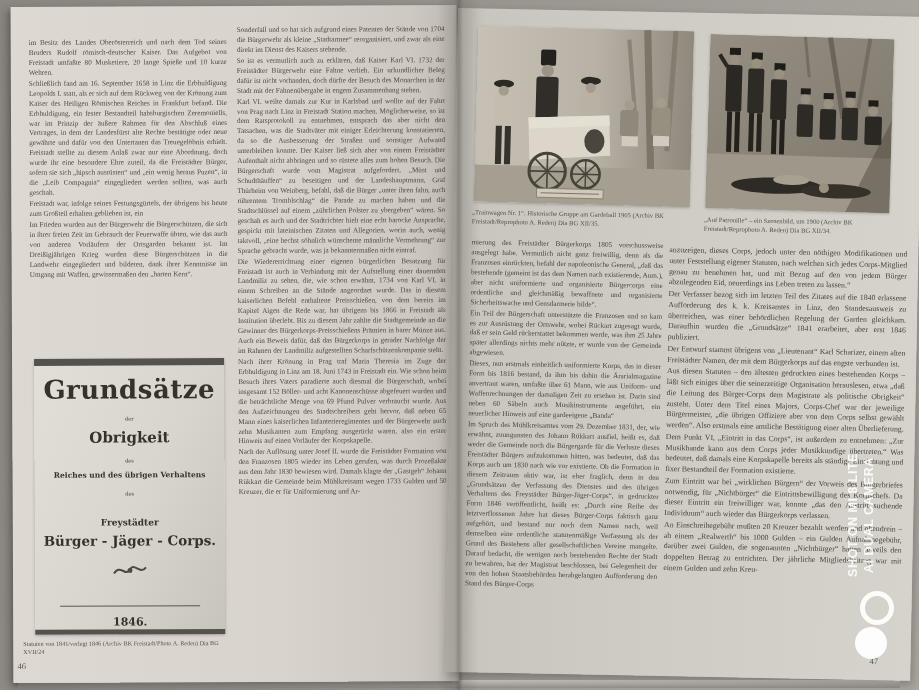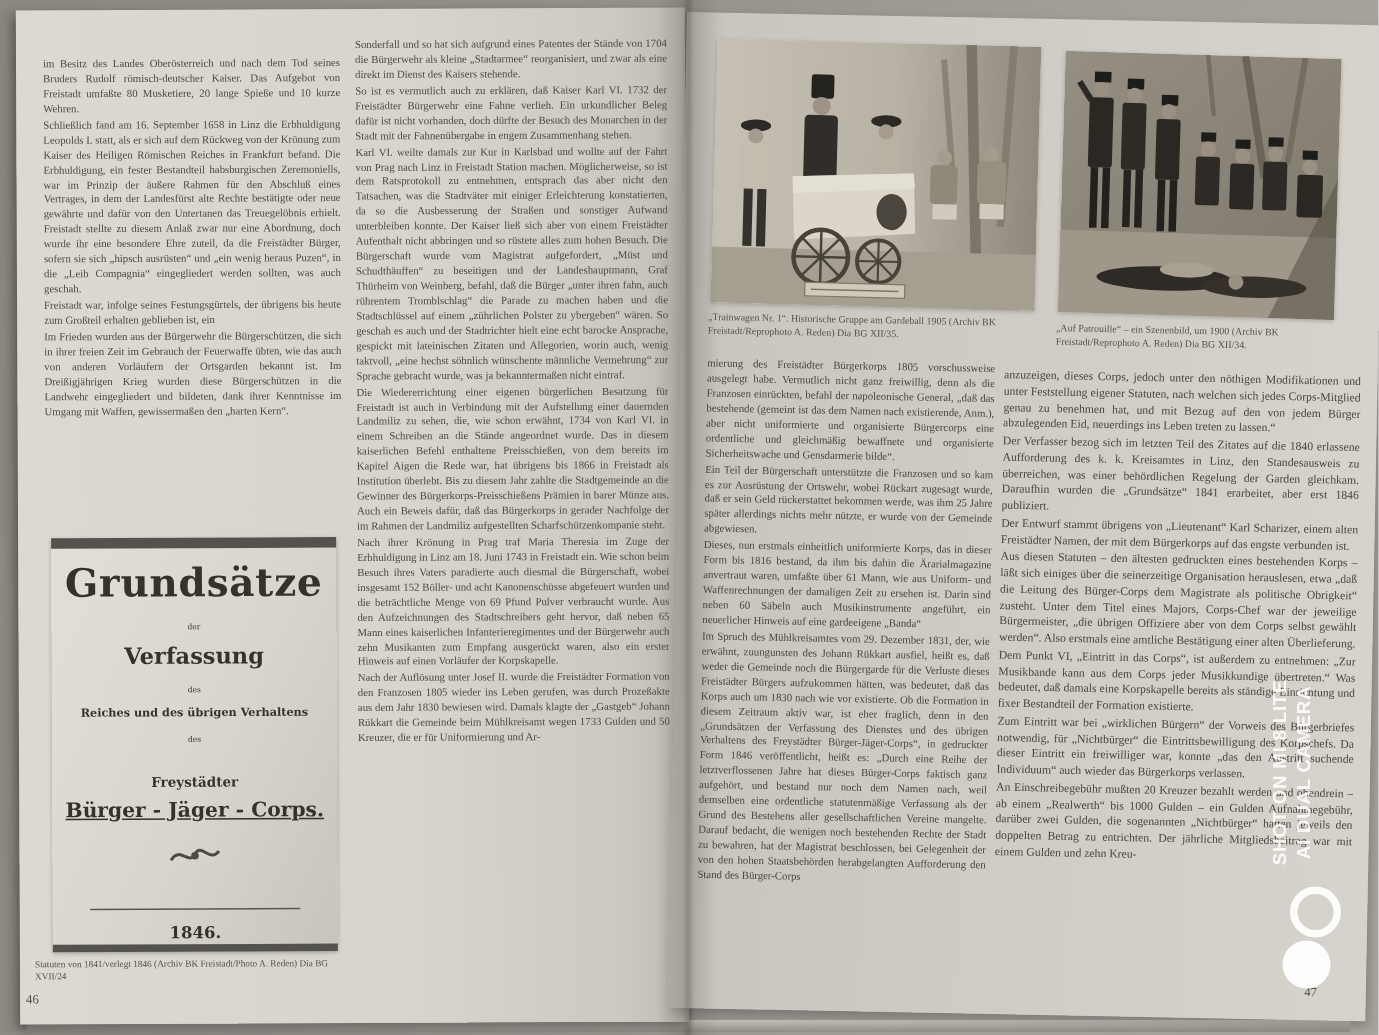--- a/index.html
+++ b/index.html
@@ -40,21 +40,21 @@
     background:linear-gradient(115deg,#e2dfd8 0%,#d8d5cd 55%,#c7c4bc 100%);
     box-shadow:0 1px 3px rgba(0,0,0,0.25);display:flex;flex-direction:column;align-items:center;}
   .cover:before{content:"";position:absolute;left:0;top:0;width:100%;height:7px;background:#54524d;}
   .cover:after{content:"";position:absolute;left:0;bottom:0;width:100%;height:5px;background:#54524d;}
   .cover *{font-family:"DejaVu Serif",serif;color:#35322c;text-align:center;}
   .cv-title{margin-top:16px;font-size:26px;font-weight:bold;letter-spacing:0.5px;}
   .cv-small{margin-top:11px;font-size:5px;}
   .cv-verfassung{margin-top:7px;font-size:15px;font-weight:bold;}
   .cv-dienstes{margin-top:7px;font-size:7.5px;font-weight:bold;}
   .cv-frey{margin-top:21px;font-size:9px;font-weight:bold;}
-  .cv-corps{margin-top:5px;font-size:13.5px;font-weight:bold;text-decoration:underline;}
+  .cv-corps{margin-top:5px;font-size:13.5px;font-weight:bold;}
   .cv-flourish{margin-top:13px;}
   .cv-rule{margin-top:22px;width:140px;border-top:1.2px solid #5a564f;}
   .cv-year{margin-top:9px;font-size:11px;font-weight:bold;}
   .cv-imprint{margin-top:6px;width:82px;height:2.5px;background:rgba(77,72,64,0.5);}
   
   .photo{position:absolute;box-shadow:0 1px 3px rgba(0,0,0,0.2);}
   .photo1{left:20px;top:18px;width:216px;height:176px;transform:rotate(0.4deg);}
   .photo2{left:252px;top:22px;width:184px;height:174px;transform:rotate(0.6deg);}
   .photo svg{display:block;width:100%;height:100%;}
   
@@ -76,21 +76,21 @@
   <div class="col colL1">
     <p>im Besitz des Landes Oberösterreich und nach dem Tod seines Bruders Rudolf römisch-deutscher Kaiser. Das Aufgebot von Freistadt umfaßte 80 Musketiere, 20 lange Spieße und 10 kurze Wehren.</p>
     <p>Schließlich fand am 16. September 1658 in Linz die Erbhuldigung Leopolds I. statt, als er sich auf dem Rückweg von der Krönung zum Kaiser des Heiligen Römischen Reiches in Frankfurt befand. Die Erbhuldigung, ein fester Bestandteil habsburgischen Zeremoniells, war im Prinzip der äußere Rahmen für den Abschluß eines Vertrages, in dem der Landesfürst alte Rechte bestätigte oder neue gewährte und dafür von den Untertanen das Treuegelöbnis erhielt. Freistadt stellte zu diesem Anlaß zwar nur eine Abordnung, doch wurde ihr eine besondere Ehre zuteil, da die Freistädter Bürger, sofern sie sich „hipsch ausrüsten“ und „ein wenig heraus Puzen“, in die „Leib Compagnia“ eingegliedert werden sollten, was auch geschah.</p>
     <p>Freistadt war, infolge seines Festungsgürtels, der übrigens bis heute zum Großteil erhalten geblieben ist, ein</p>
     <p>Im Frieden wurden aus der Bürgerwehr die Bürgerschützen, die sich in ihrer freien Zeit im Gebrauch der Feuerwaffe übten, wie das auch von anderen Vorläufern der Ortsgarden bekannt ist. Im Dreißigjährigen Krieg wurden diese Bürgerschützen in die Landwehr eingegliedert und bildeten, dank ihrer Kenntnisse im Umgang mit Waffen, gewissermaßen den „harten Kern“.</p>
   </div>
 
   <div class="cover">
     <div class="cv-title">Grundsätze</div>
     <div class="cv-small">der</div>
-    <div class="cv-verfassung">Verfassung</div>
+    <div class="cv-verfassung">Obrigkeit</div>
     <div class="cv-small">des</div>
     <div class="cv-dienstes">Reiches und des übrigen Verhaltens</div>
     <div class="cv-small">des</div>
     <div class="cv-frey">Freystädter</div>
     <div class="cv-corps">Bürger - Jäger - Corps.</div>
     <div class="cv-flourish">
       <svg width="40" height="18" viewBox="0 0 40 18">
           <path d="M4 12 C10 2 16 16 20 8 C24 0 30 14 36 6" stroke="#4d4940" stroke-width="2" fill="none"></path>
           <circle cx="20" cy="9" r="2.5" fill="#4d4940"></circle>
         </svg>

